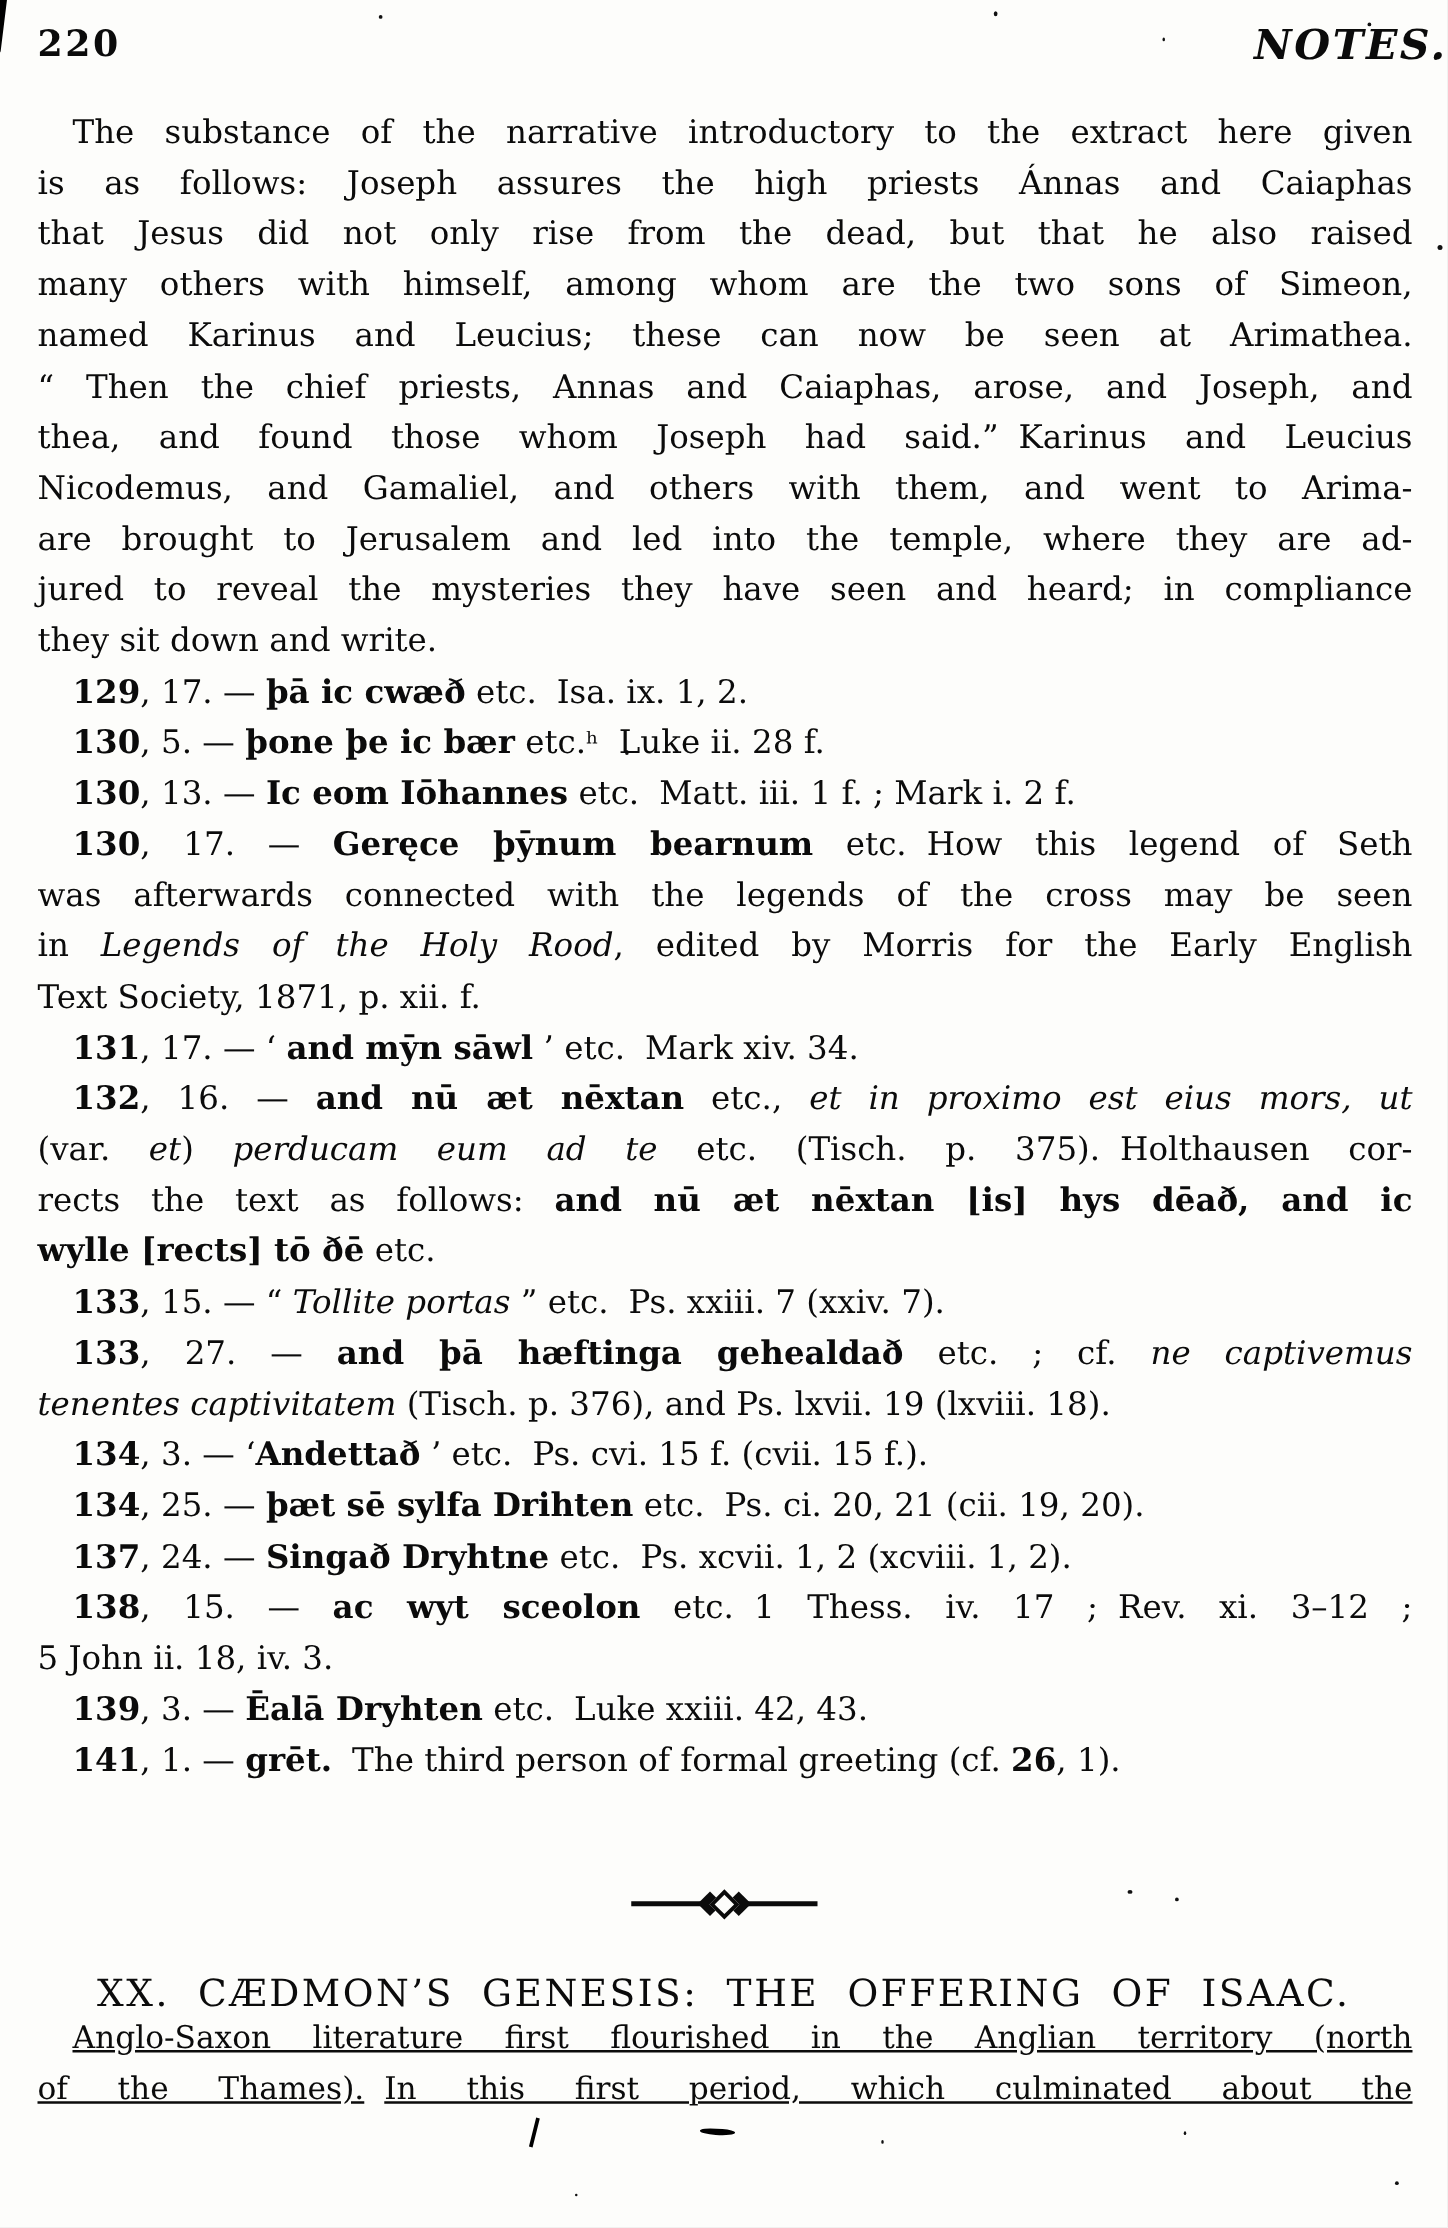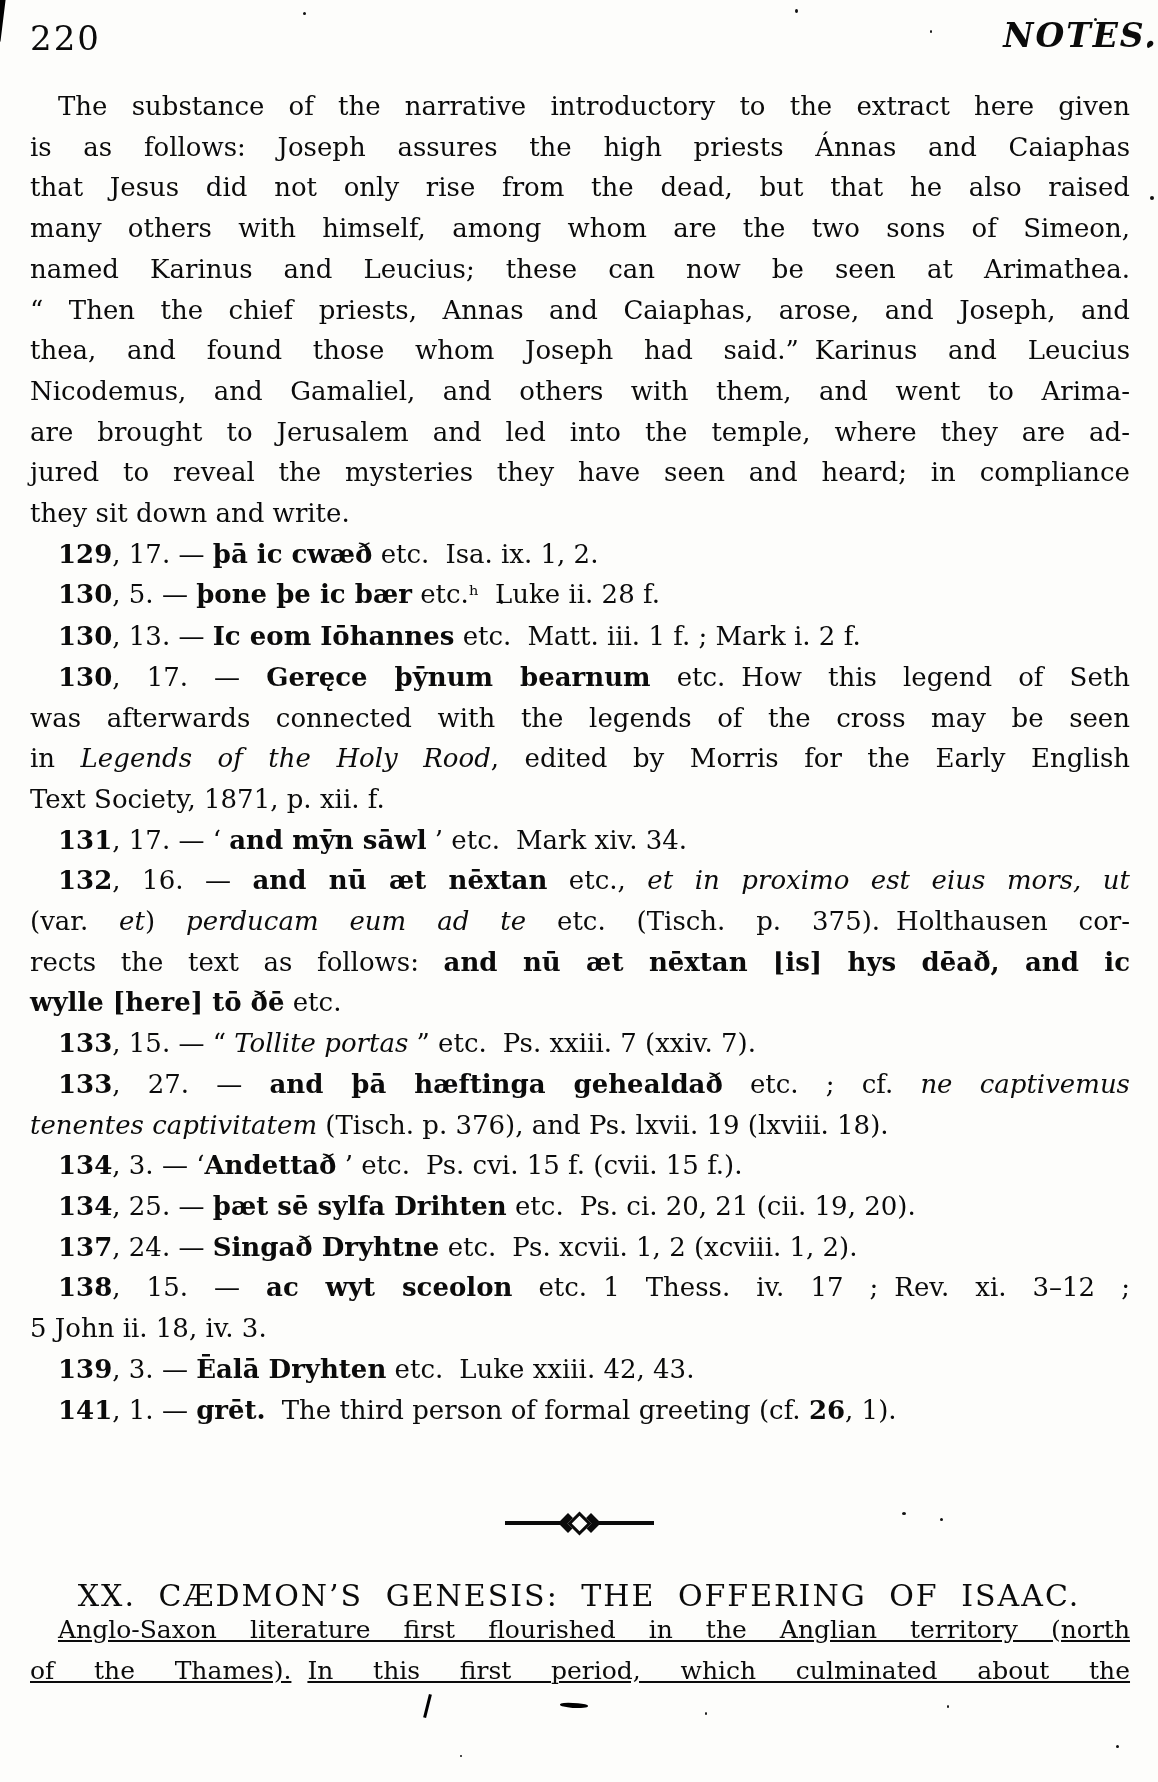--- a/index.html
+++ b/index.html
@@ -11,21 +11,21 @@
     background: #fdfdfb;
     font-family: "DejaVu Serif", serif;
     color: #0b0b0b;
     overflow: hidden;
   }
 
   
   .header { position: absolute; top: 16px; left: 0; right: 0; height: 44px; }
   .page-number {
     position: absolute; left: 30px; top: 2px;
-    font-size: 34px; font-weight: normal; letter-spacing: 2px;
+    font-size: 29px; font-weight: bold; letter-spacing: 2px;
   }
   .running-title {
     position: absolute; left: 0; right: 0; top: 0;
     text-align: right;
     font-size: 33px; font-weight: bold; font-style: italic;
     letter-spacing: 2px;
     padding-left: 36px;
   }
 
   
@@ -148,21 +148,21 @@
       <div class="line in"><span class="b">130</span><span class="r">, 5. — </span><span class="b">þone þe ic bær</span><span class="r"> etc.</span><span class="sup">ʰ</span><span class="gap"></span><span class="r">Luke ii. 28 f.</span></div>
       <div class="line in"><span class="b">130</span><span class="r">, 13. — </span><span class="b">Ic eom Iōhannes</span><span class="r"> etc.</span><span class="gap"></span><span class="r">Matt. iii. 1 f. ; Mark i. 2 f.</span></div>
       <div class="line in j"><span class="b">130</span><span class="r">, 17. — </span><span class="b">Geręce þȳnum bearnum</span><span class="r"> etc.</span><span class="gap"></span><span class="r">How this legend of Seth</span></div>
       <div class="line j"><span class="r">was afterwards connected with the legends of the cross may be seen</span></div>
       <div class="line j"><span class="r">in </span><span class="i">Legends of the Holy Rood</span><span class="r">, edited by Morris for the Early English</span></div>
       <div class="line"><span class="r">Text Society, 1871, p. xii. f.</span></div>
       <div class="line in"><span class="b">131</span><span class="r">, 17. — ‘ </span><span class="b">and mȳn sāwl</span><span class="r"> ’ etc.</span><span class="gap"></span><span class="r">Mark xiv. 34.</span></div>
       <div class="line in j"><span class="b">132</span><span class="r">, 16. — </span><span class="b">and nū æt nēxtan</span><span class="r"> etc., </span><span class="i">et in proximo est eius mors, ut</span></div>
       <div class="line j"><span class="r">(var. </span><span class="i">et</span><span class="r">) </span><span class="i">perducam eum ad te</span><span class="r"> etc. (Tisch. p. 375).</span><span class="gap"></span><span class="r">Holthausen cor-</span></div>
       <div class="line j"><span class="r">rects the text as follows: </span><span class="b">and nū æt nēxtan ⌊is] hys dēað, and ic</span></div>
-      <div class="line"><span class="b">wylle [here] tō ðē</span><span class="r"> etc.</span></div>
+      <div class="line"><span class="b">wylle [rects] tō ðē</span><span class="r"> etc.</span></div>
       <div class="line in"><span class="b">133</span><span class="r">, 15. — “ </span><span class="i">Tollite portas</span><span class="r"> ” etc.</span><span class="gap"></span><span class="r">Ps. xxiii. 7 (xxiv. 7).</span></div>
       <div class="line in j"><span class="b">133</span><span class="r">, 27. — </span><span class="b">and þā hæftinga gehealdað</span><span class="r"> etc. ; cf. </span><span class="i">ne captivemus</span></div>
       <div class="line"><span class="i">tenentes captivitatem</span><span class="r"> (Tisch. p. 376), and Ps. lxvii. 19 (lxviii. 18).</span></div>
       <div class="line in"><span class="b">134</span><span class="r">, 3. — ‘</span><span class="b">Andettað</span><span class="r"> ’ etc.</span><span class="gap"></span><span class="r">Ps. cvi. 15 f. (cvii. 15 f.).</span></div>
       <div class="line in"><span class="b">134</span><span class="r">, 25. — </span><span class="b">þæt sē sylfa Drihten</span><span class="r"> etc.</span><span class="gap"></span><span class="r">Ps. ci. 20, 21 (cii. 19, 20).</span></div>
       <div class="line in"><span class="b">137</span><span class="r">, 24. — </span><span class="b">Singað Dryhtne</span><span class="r"> etc.</span><span class="gap"></span><span class="r">Ps. xcvii. 1, 2 (xcviii. 1, 2).</span></div>
       <div class="line in j"><span class="b">138</span><span class="r">, 15. — </span><span class="b">ac wyt sceolon</span><span class="r"> etc.</span><span class="gap"></span><span class="r">1 Thess. iv. 17 ;</span><span class="gap"></span><span class="r">Rev. xi. 3–12 ;</span></div>
       <div class="line"><span class="r">5 John ii. 18, iv. 3.</span></div>
       <div class="line in"><span class="b">139</span><span class="r">, 3. — </span><span class="b">Ēalā Dryhten</span><span class="r"> etc.</span><span class="gap"></span><span class="r">Luke xxiii. 42, 43.</span></div>
       <div class="line in"><span class="b">141</span><span class="r">, 1. — </span><span class="b">grēt.</span><span class="gap"></span><span class="r">The third person of formal greeting (cf. </span><span class="b">26</span><span class="r">, 1).</span></div>

